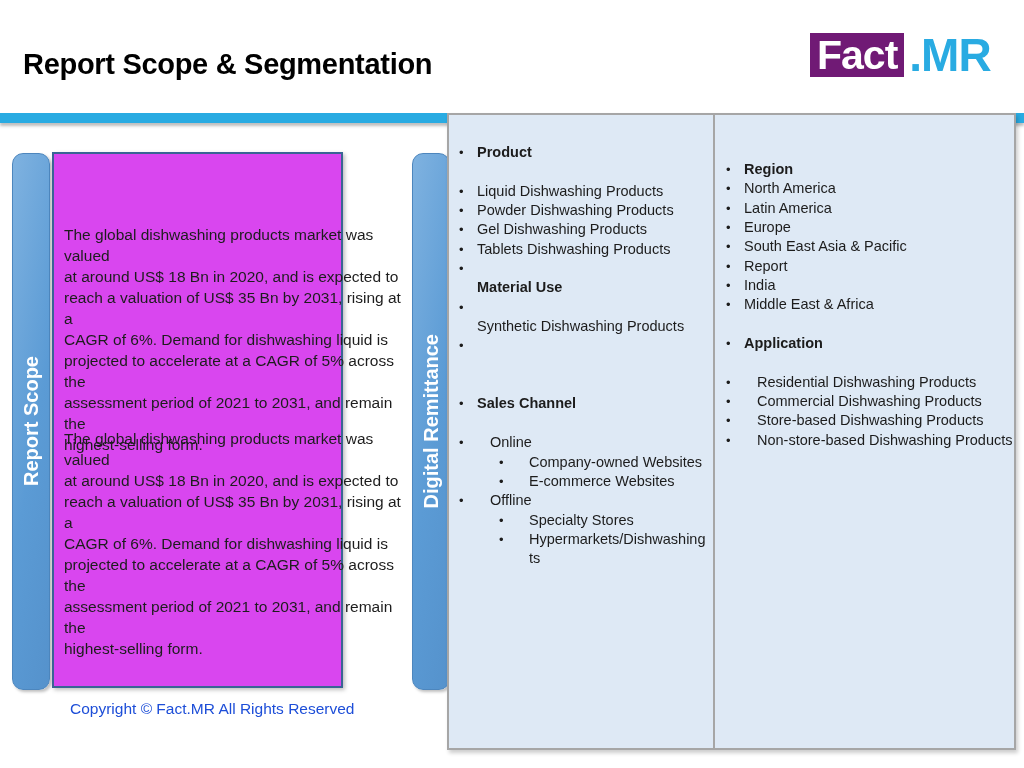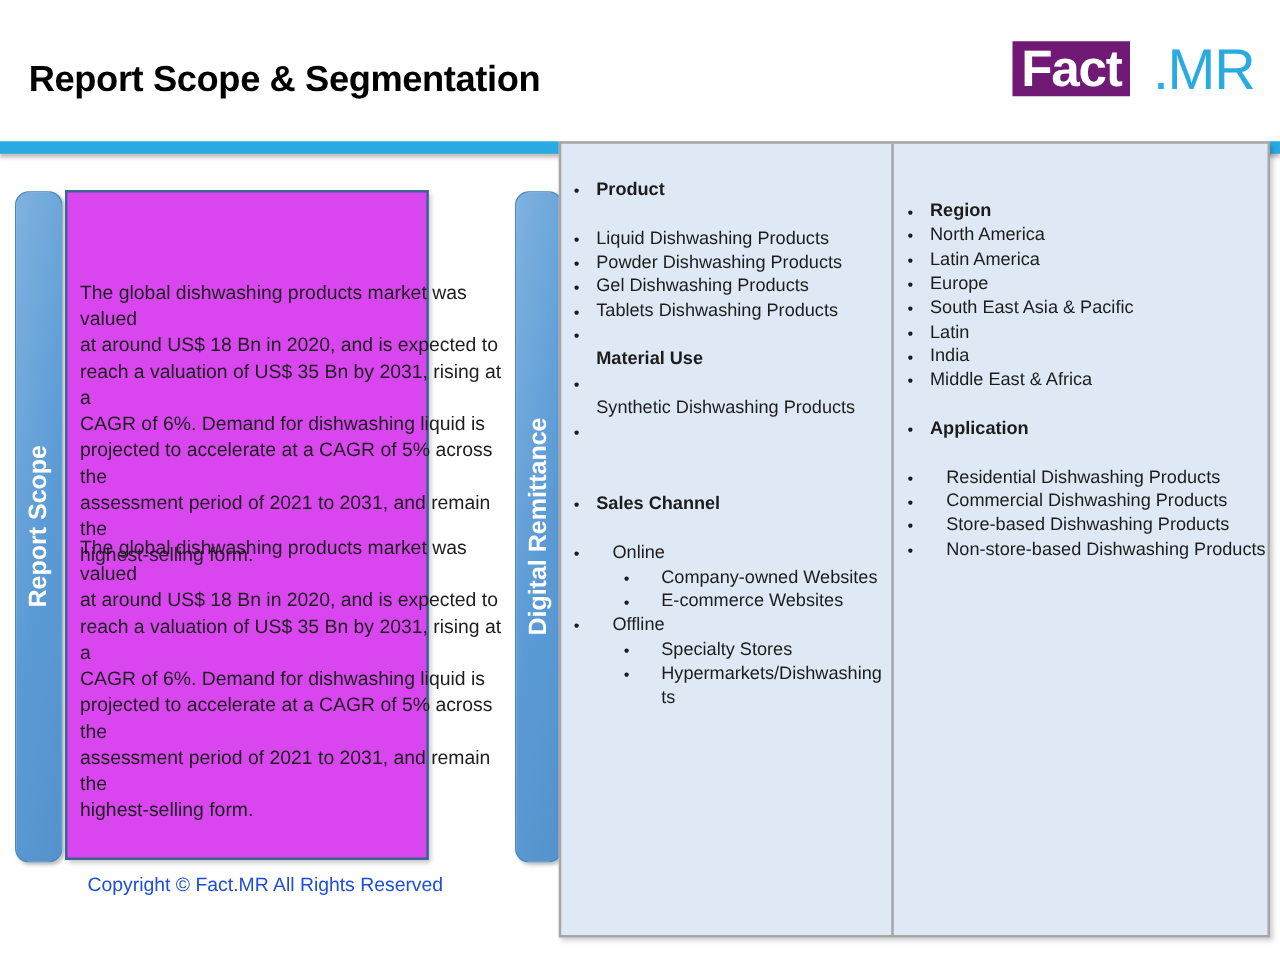--- a/index.html
+++ b/index.html
@@ -5,21 +5,21 @@
   html,body{margin:0;padding:0;}
   .slide{
     position:relative;width:1024px;height:768px;background:#ffffff;overflow:hidden;
     font-family:"Liberation Sans",sans-serif;color:#1c1c1c;padding-left:32px;
   }
   
   .title{position:absolute;left:23px;top:48px;font-size:29px;font-weight:700;color:#000;letter-spacing:-.3px;}
   
   .logo{position:absolute;left:810px;top:33px;display:flex;align-items:center;}
   .logo-fact{background:#701a75;color:#fff;font-size:41px;font-weight:700;height:44px;line-height:45px;padding:0 7px;letter-spacing:-1px;}
-  .logo-mr{color:#29ABE2;font-size:46px;font-weight:400;line-height:44px;margin-left:18px;letter-spacing:-1px;}
+  .logo-mr{color:#29ABE2;font-size:46px;font-weight:700;line-height:44px;margin-left:5px;letter-spacing:-1px;}
   
   .accent-bar{position:absolute;left:0;top:113px;width:1024px;height:10px;background:#29ABE2;box-shadow:0 3px 3px rgba(110,110,110,.45);}
   
   .side-tab{
     position:absolute;top:153px;height:537px;width:38px;border-radius:11px;
     background:linear-gradient(100deg,#7FB2E0 0%,#5B9BD5 55%,#5592CC 100%);
     border:1px solid #4d86bd;box-sizing:border-box;
     display:flex;align-items:center;justify-content:center;
     box-shadow:2px 2px 3px rgba(0,0,0,.25);
   }
@@ -190,21 +190,21 @@
         <div class="row lv1">
           <span class="dot">•</span>
           <span class="txt">Europe</span>
         </div>
         <div class="row lv1">
           <span class="dot">•</span>
           <span class="txt">South East Asia &amp; Pacific</span>
         </div>
         <div class="row lv1">
           <span class="dot">•</span>
-          <span class="txt">Latin</span>
+          <span class="txt">Report</span>
         </div>
         <div class="row lv1">
           <span class="dot">•</span>
           <span class="txt">India</span>
         </div>
         <div class="row lv1">
           <span class="dot">•</span>
           <span class="txt">Middle East &amp; Africa</span>
         </div>
         <div class="row blank"></div>

